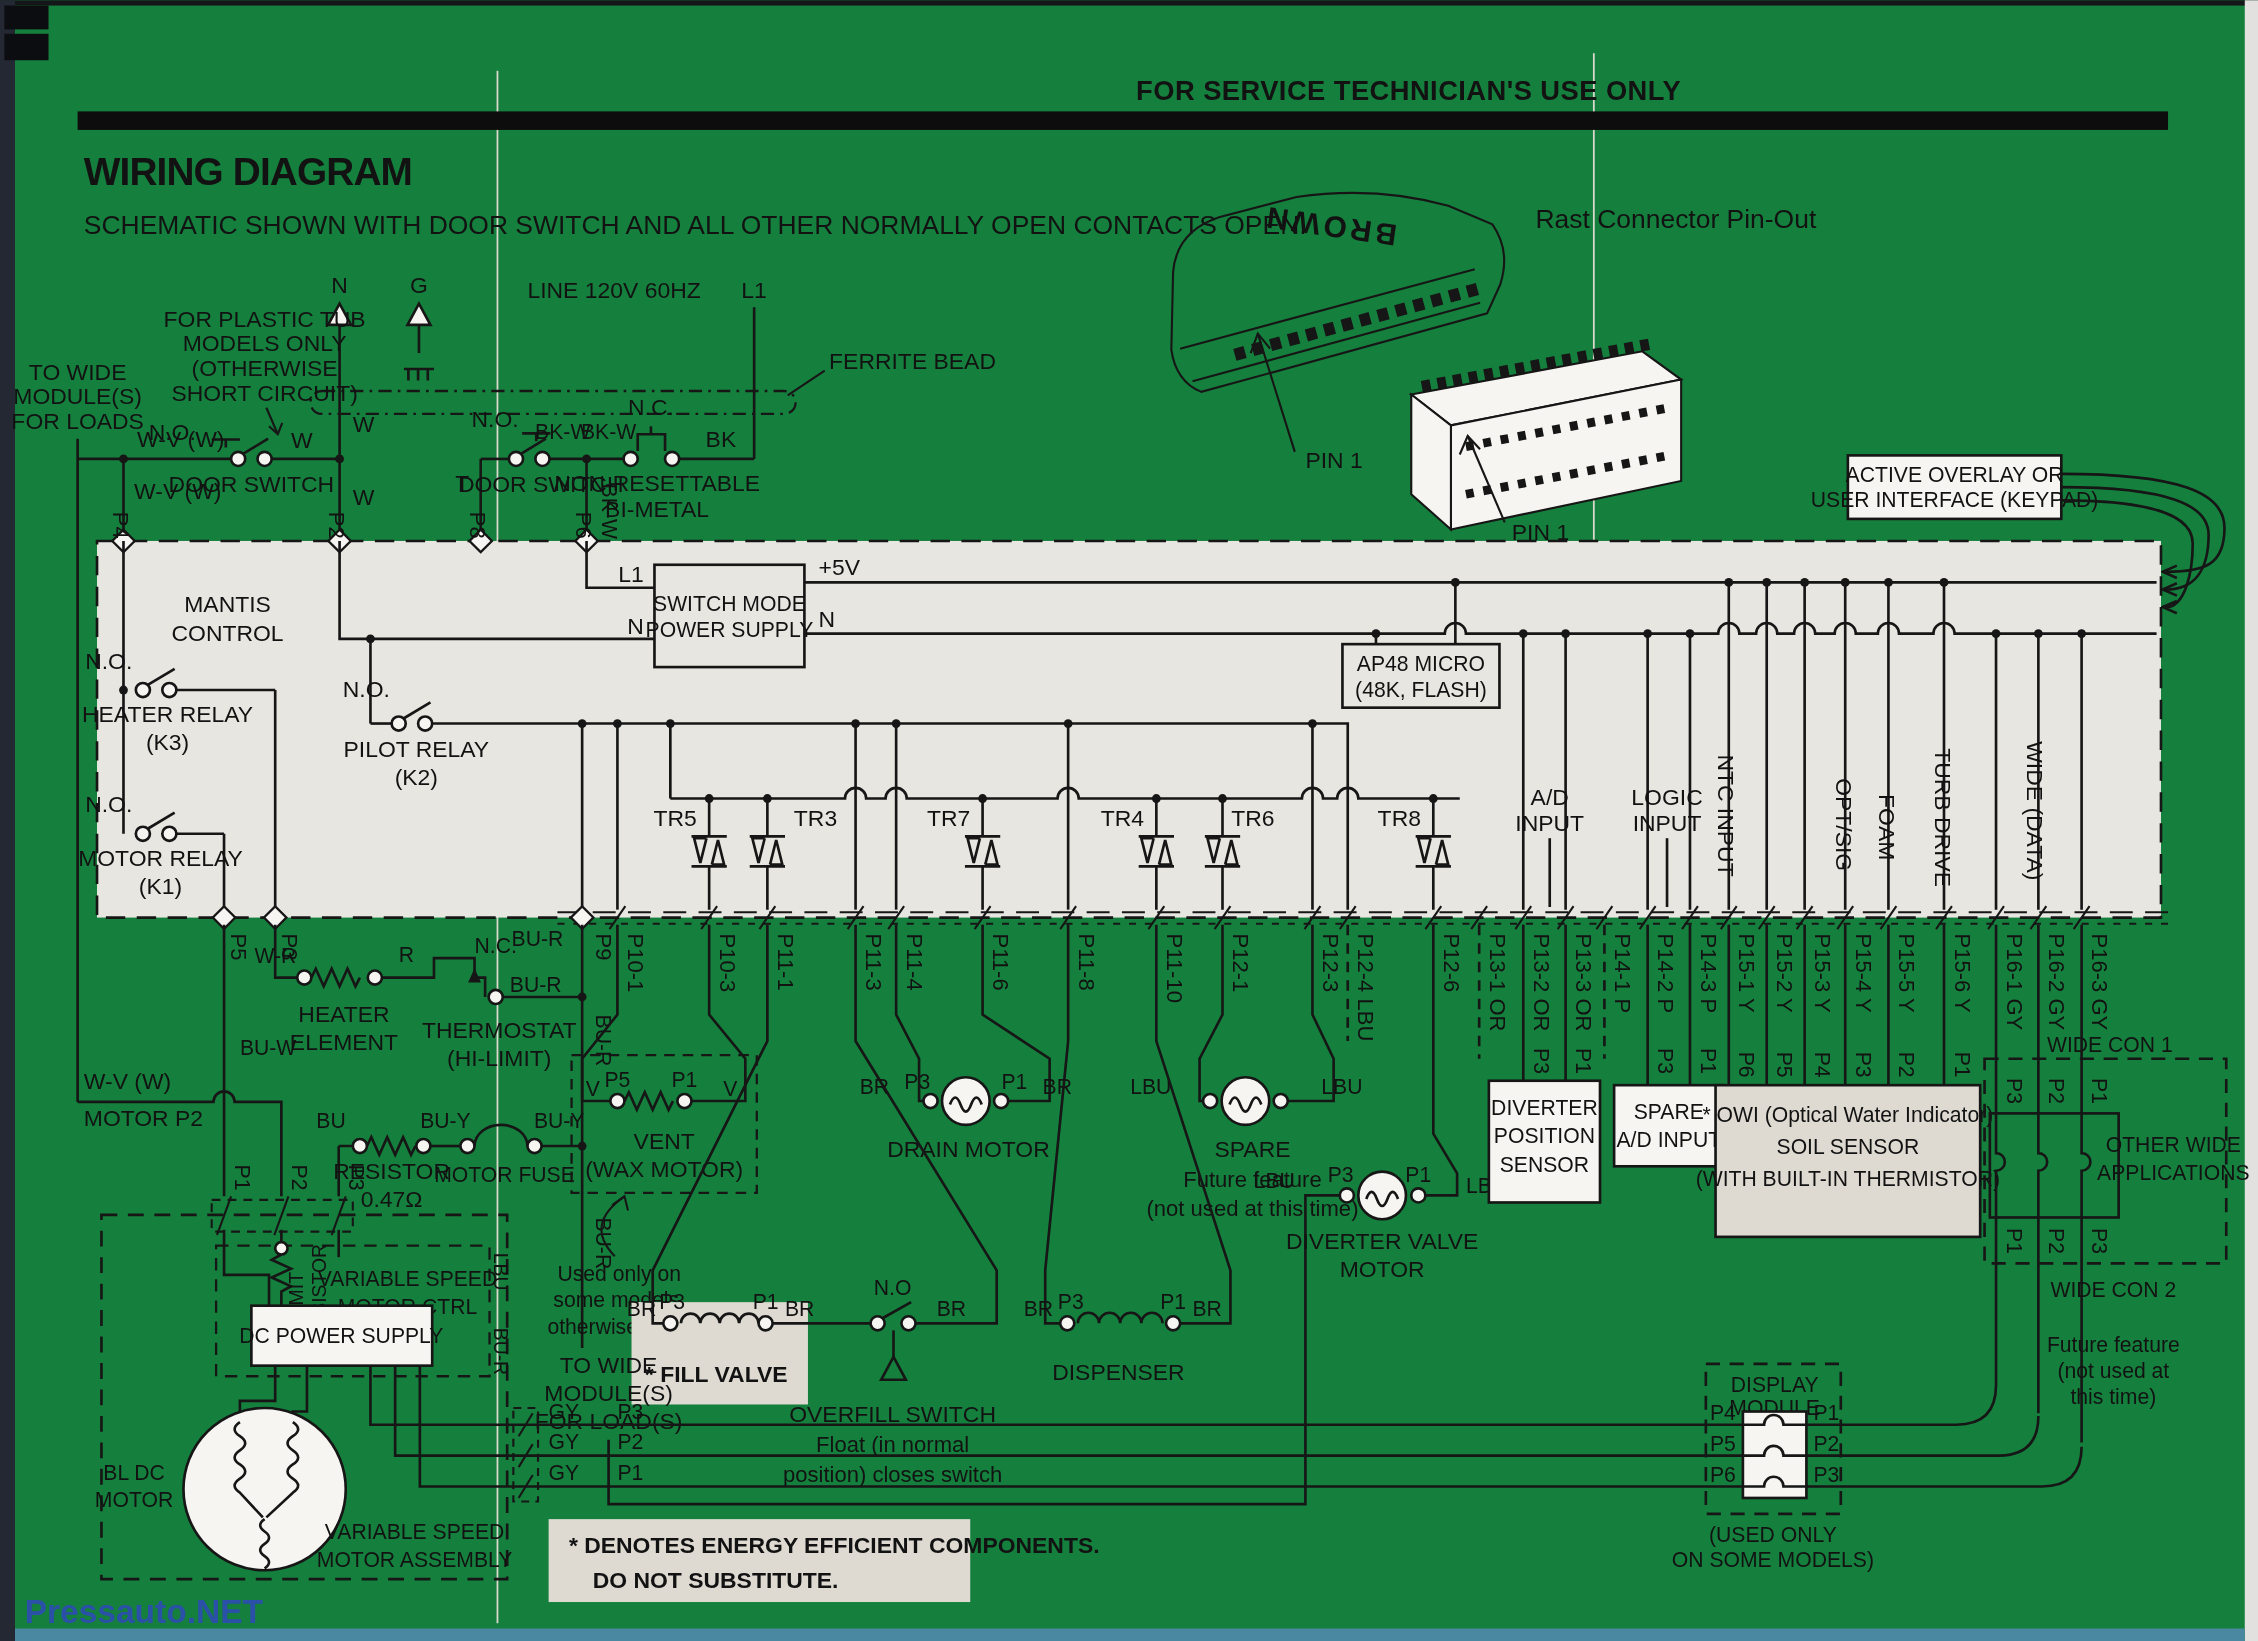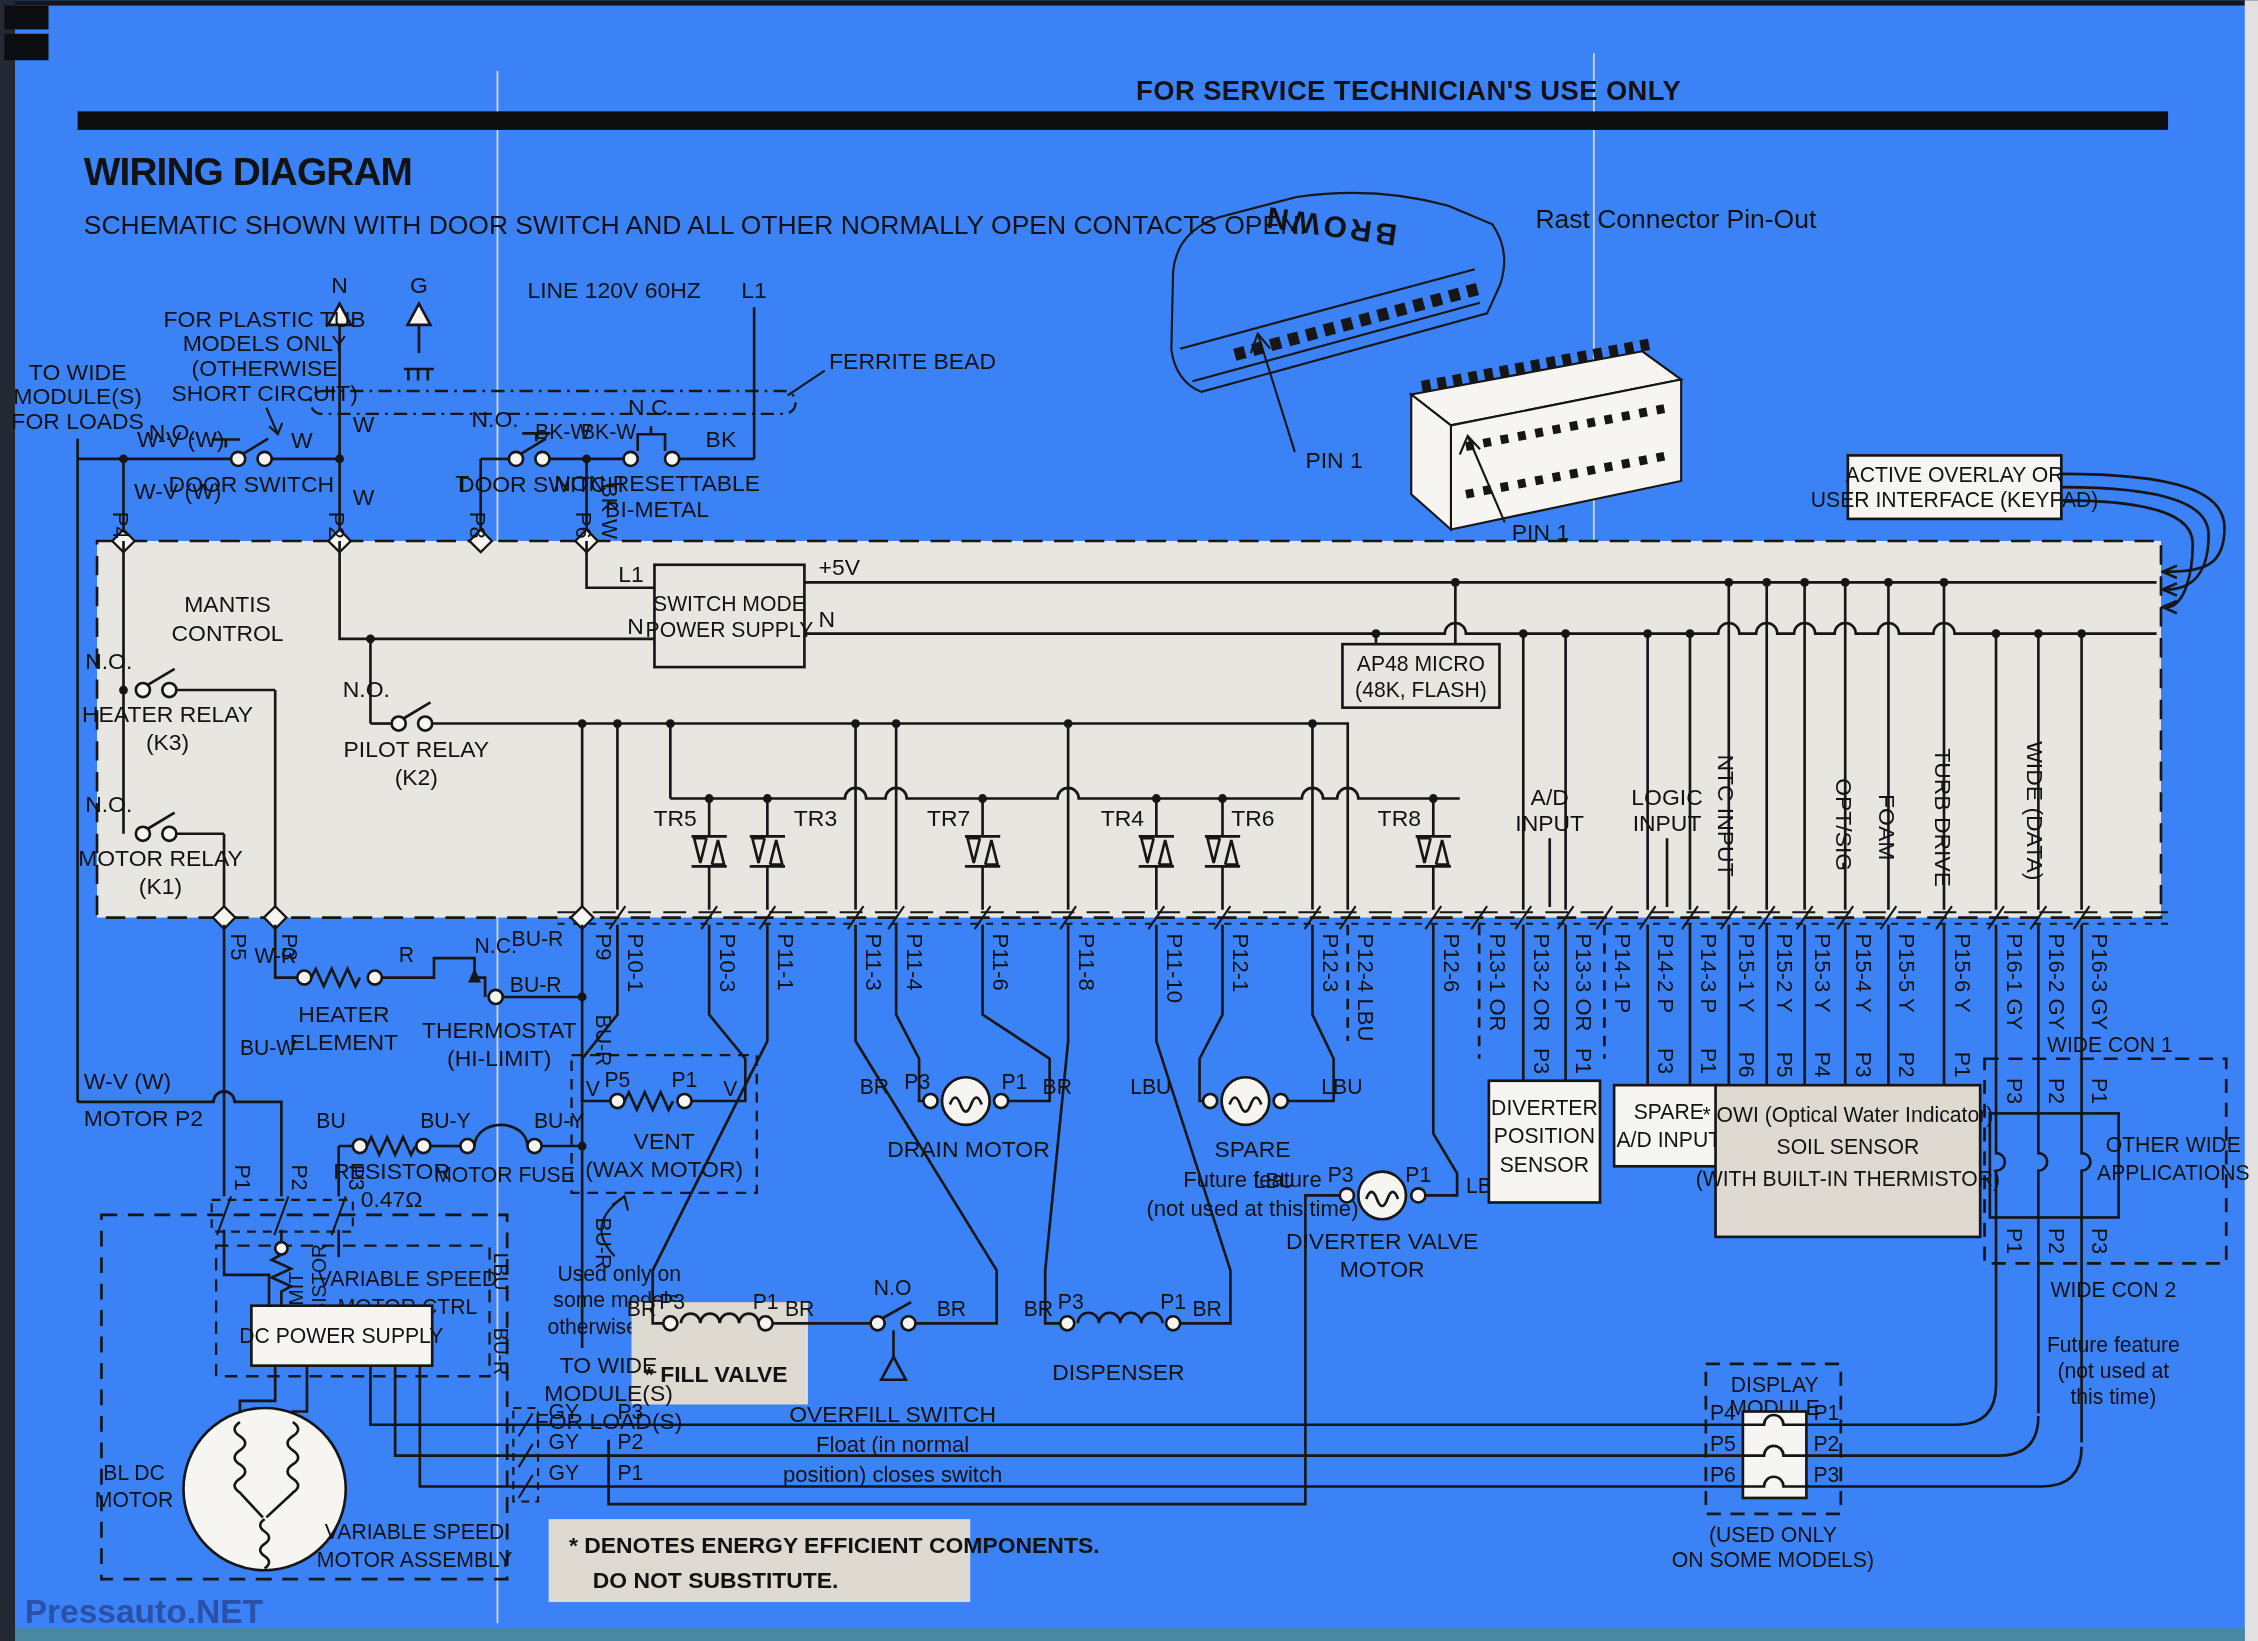--- a/index.html
+++ b/index.html
@@ -1,16 +1,16 @@
 <!DOCTYPE html>
 <html style="font-size:14px"><head>
 <meta charset="utf-8">
 <style>
   html,body{margin:0;padding:0;background:#e9e7e2;}
-  .page{position:relative;width:2258px;height:1642px;background:#3b82f6;overflow:hidden;}
+  .page{position:relative;width:2258px;height:1642px;background:#15803d;overflow:hidden;}
   svg{position:absolute;left:0;top:0;}
   svg text{font-family:"Liberation Sans",sans-serif;font-size:26px;fill:#121212;}
   svg text.b{font-weight:bold;}
   svg text.s22{font-size:22px;} svg text.s24{font-size:24px;} svg text.s25{font-size:25px;}
   svg text.t40{font-size:44px;font-weight:bold;letter-spacing:-1px;}
   svg text.t30{font-size:31px;font-weight:bold;letter-spacing:.5px;}
   svg text.t29{font-size:30px;}
   svg text.brown{font-size:34px;font-weight:bold;letter-spacing:4px;}
   svg text.wm{font-size:38px;font-weight:bold;fill:#2a50a8;}
   .wire{stroke:#161616;stroke-width:3;fill:none;}

